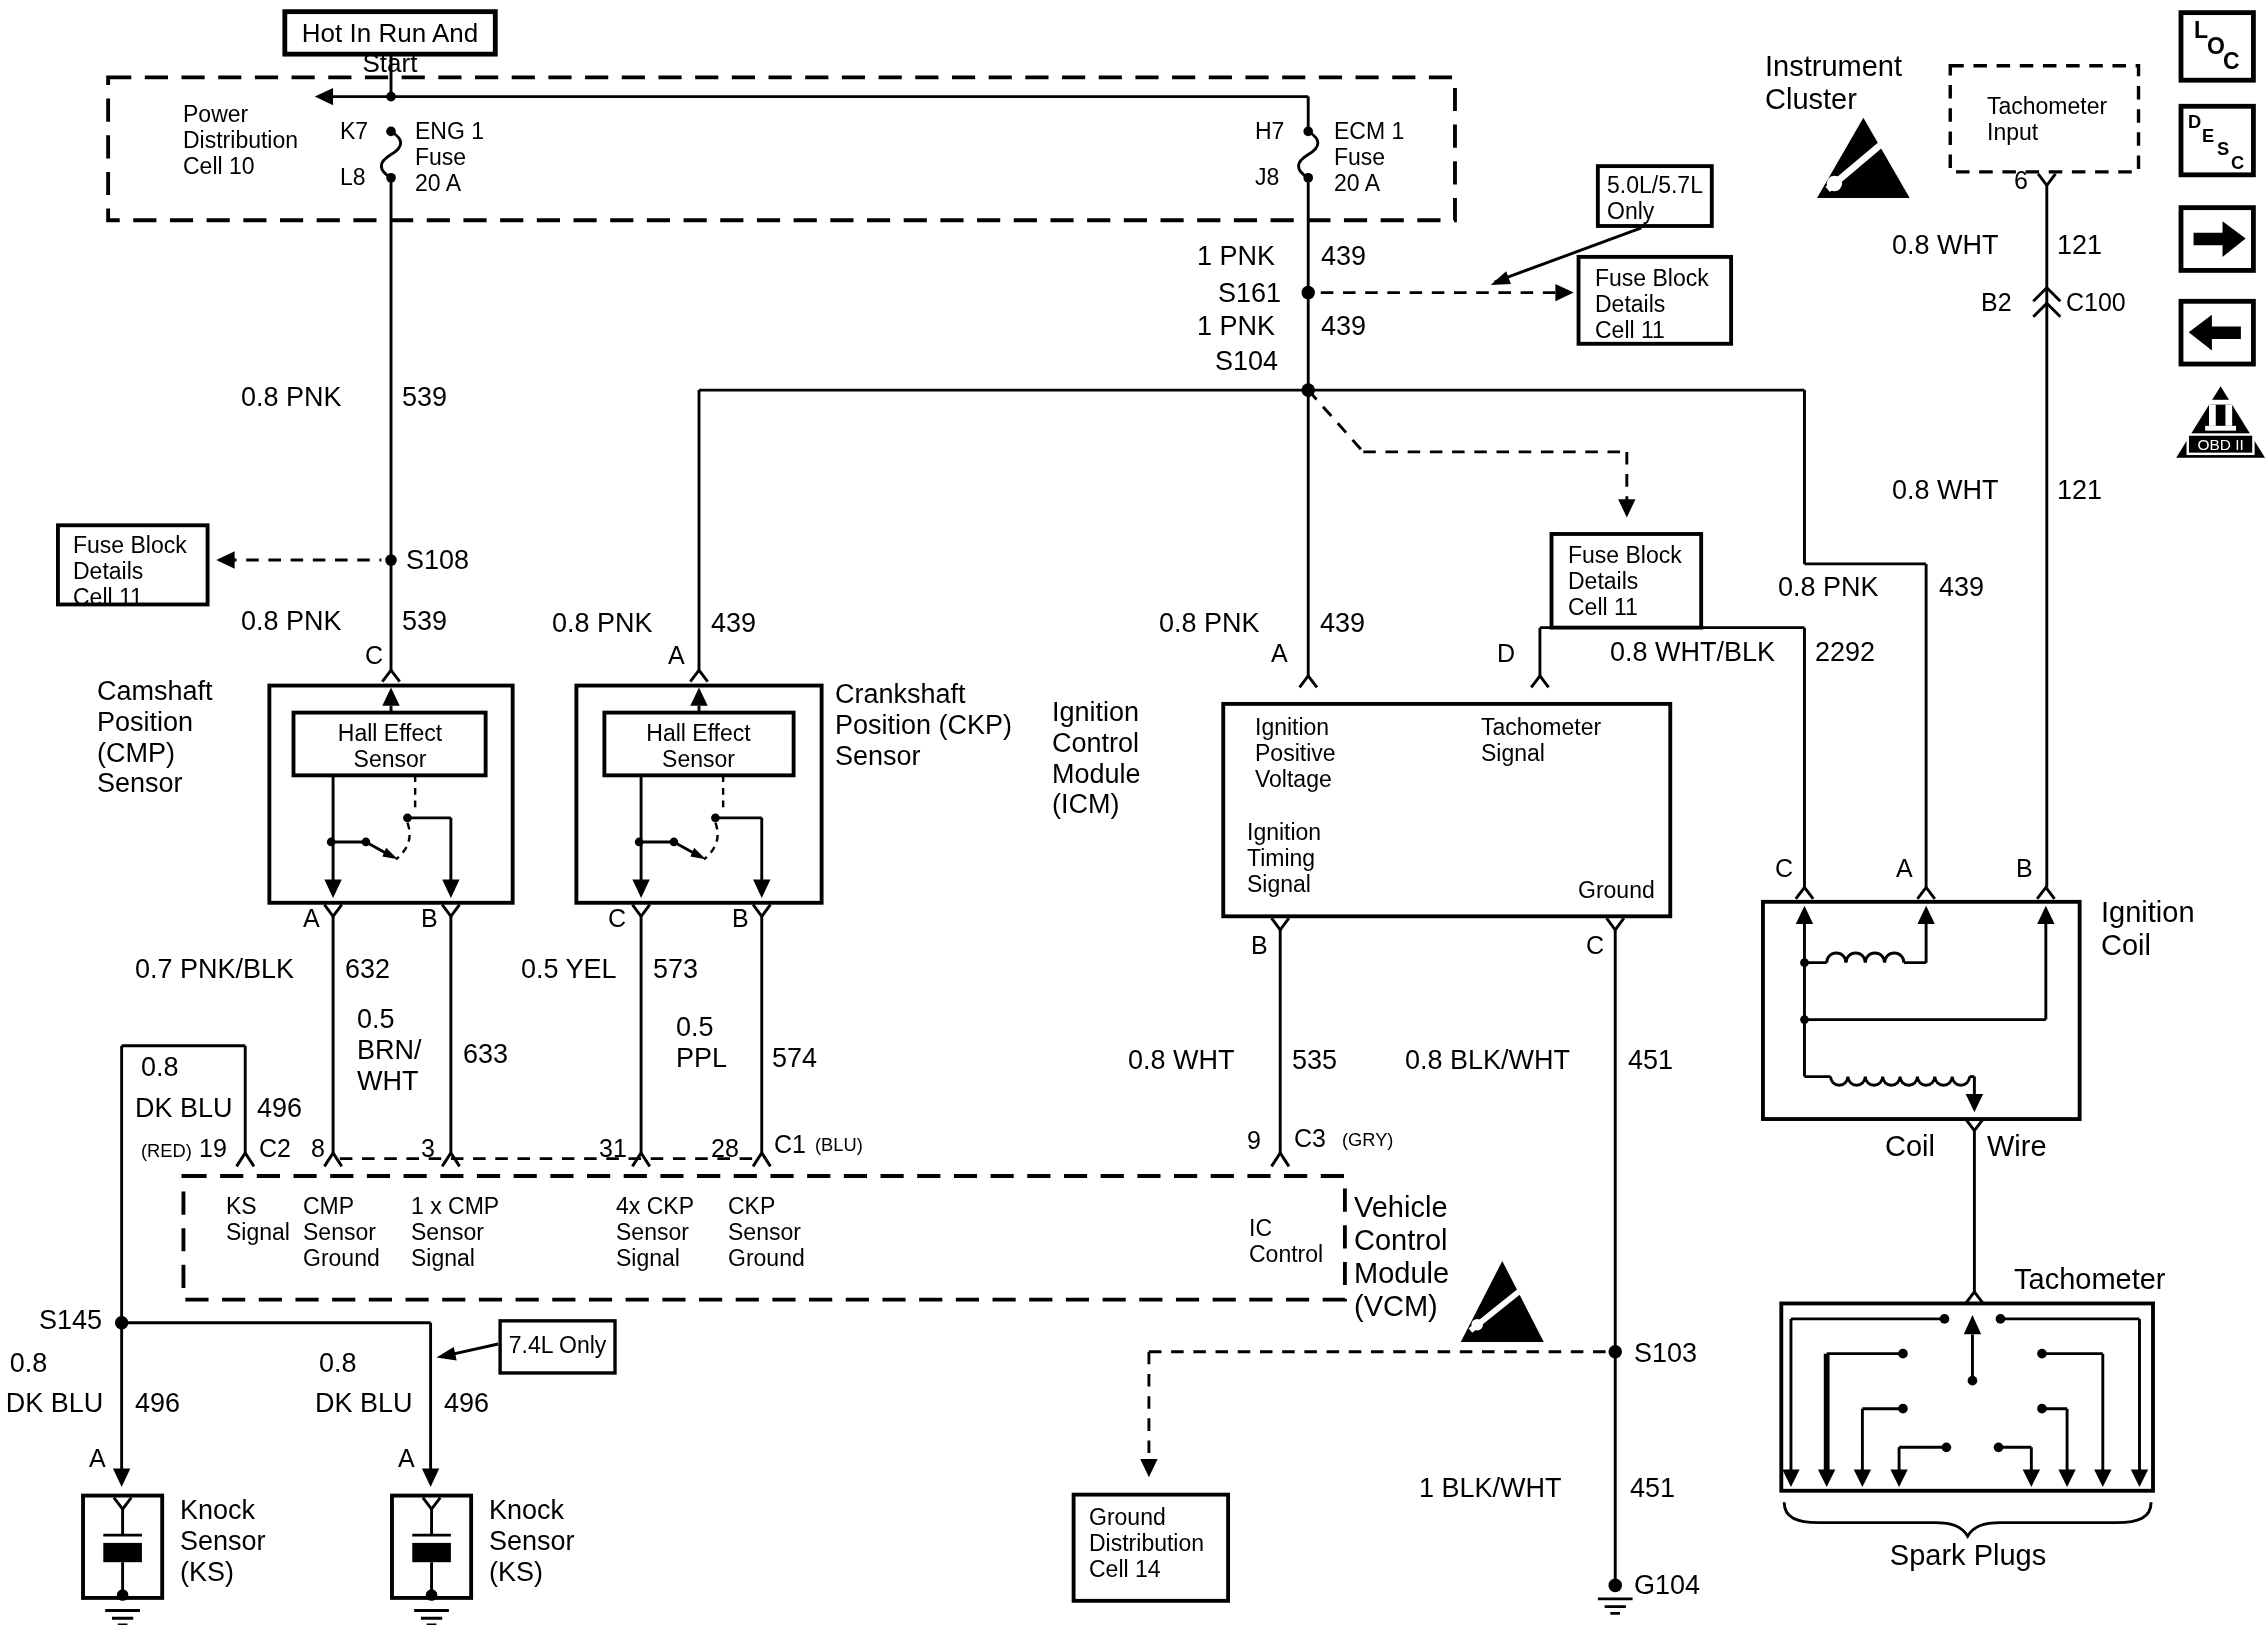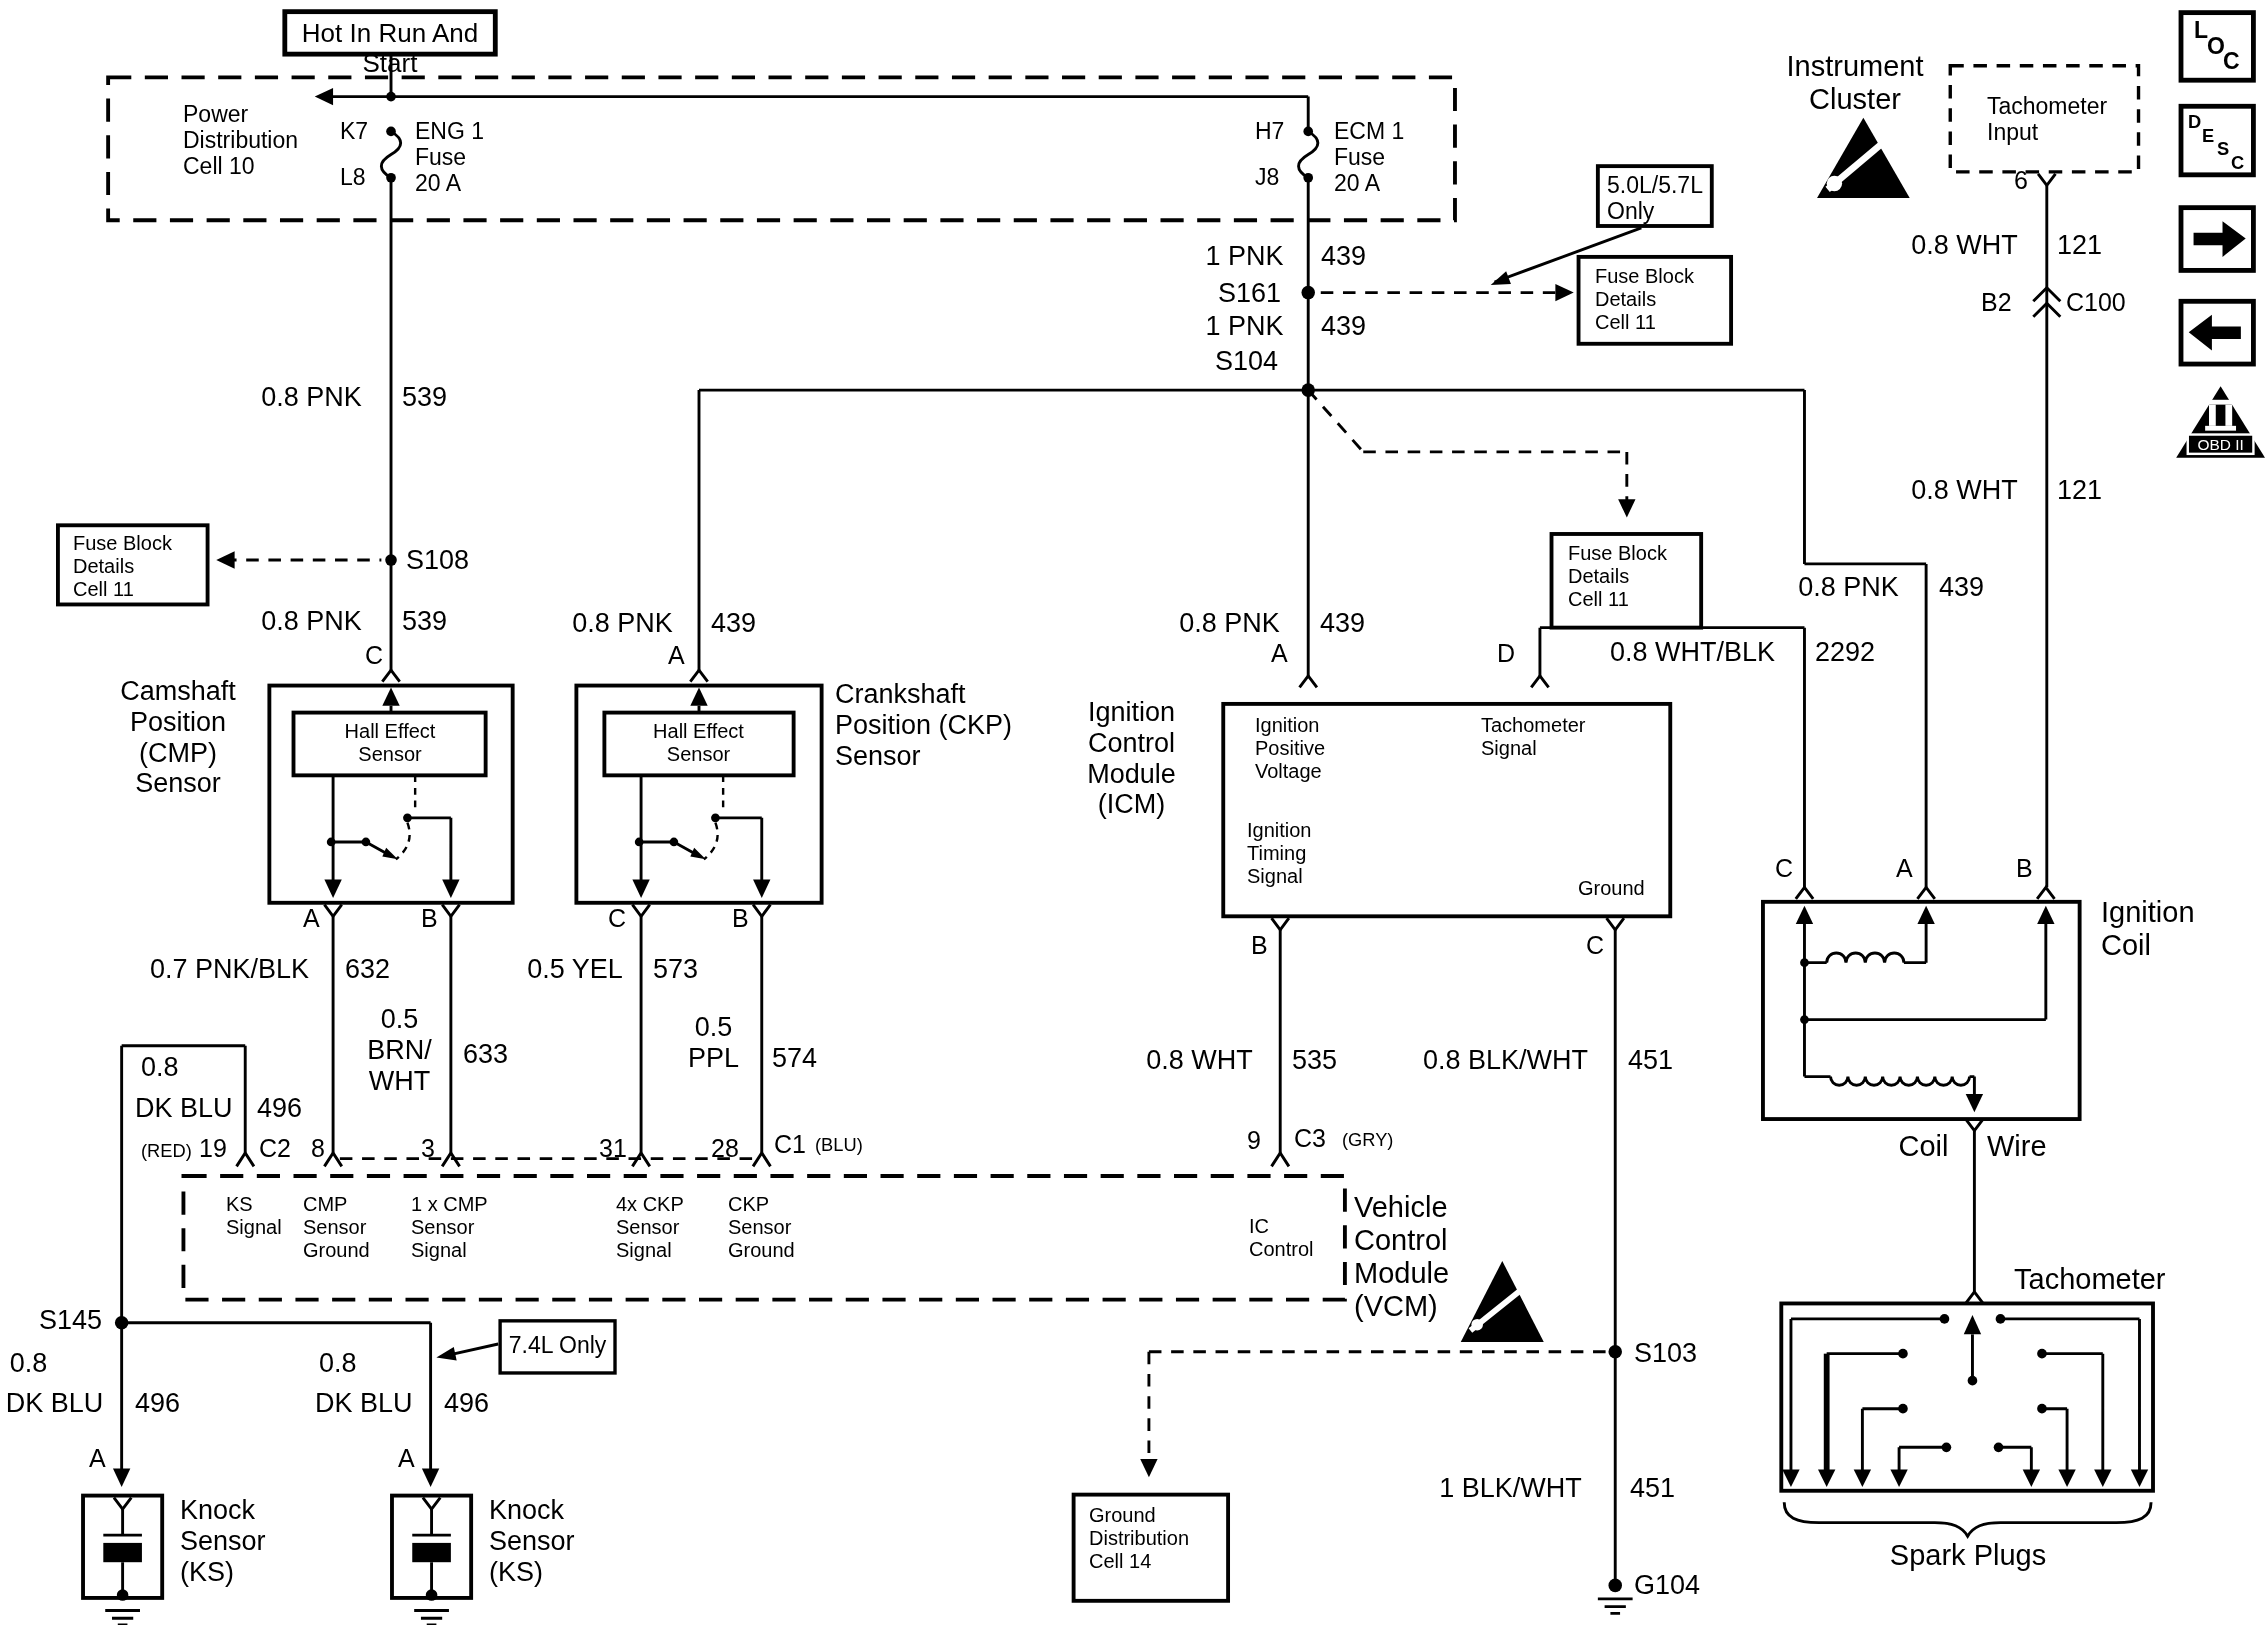--- a/index.html
+++ b/index.html
@@ -1,22 +1,22 @@
 <!DOCTYPE html>
 <html><head>
 <meta charset="utf-8">
 <style>
   html,body{margin:0;padding:0;background:#fff;}
   .canvas{position:relative;width:2265px;height:1626px;background:#fff;overflow:hidden;
           font-family:"Liberation Sans",sans-serif;color:#000;}
   svg{position:absolute;left:0;top:0;}
   .lbl{position:absolute;white-space:pre-line;line-height:1.14;color:#000;}
   .f30{font-size:29px}.f28{font-size:27px}.f27{font-size:26px}.f26{font-size:25px}
-  .f24{font-size:23px}.f22{font-size:20px}.f19{font-size:18.3px}
-  .ra{text-align:center}.ctr{text-align:center}
+  .f24{font-size:23px}.f22{font-size:23px}.f19{font-size:18.3px}
+  .ra{text-align:left}.ctr{text-align:center}
   .iconletter{position:absolute;font-weight:bold;font-size:23px;}
   .iconletter.sm{font-size:18.3px;}
 </style>
 </head>
 <body>
 
 <div class="canvas">
 
 <svg width="2265" height="1626" viewBox="0 0 2346 1684">
 

